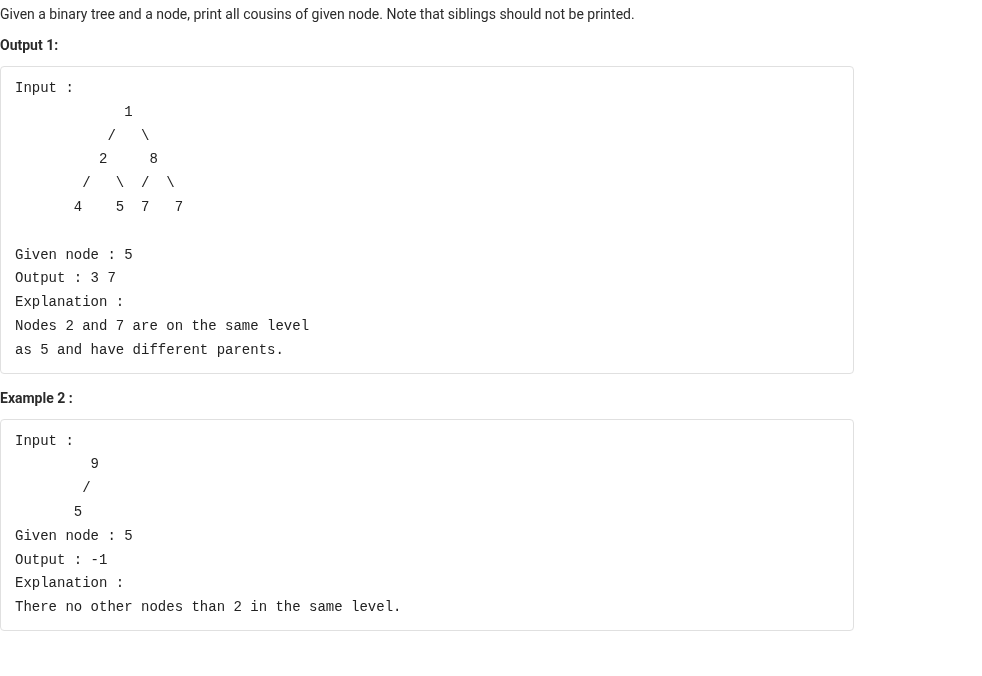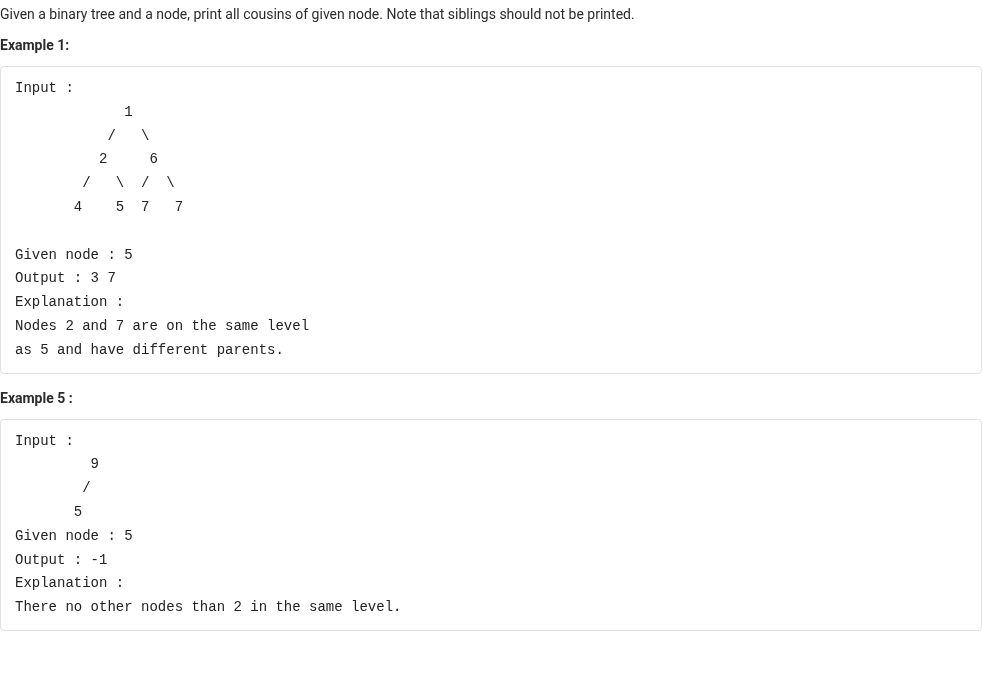--- a/index.html
+++ b/index.html
@@ -5,21 +5,21 @@
   body {
     margin: 0;
     padding: 0;
     font-family: -apple-system, BlinkMacSystemFont, "Segoe UI", Roboto, Helvetica, Arial, sans-serif;
     color: #2b2b2b;
     line-height: 1.5;
     font-size: 14px;
     background: #fff;
   }
   .container {
-    width: 982px;
+    width: 854px;
     padding: 4px 0 0 0;
   }
   .problem-desc {
     margin: 0 0 10px 0;
     font-size: 14px;
   }
   .example-heading {
     font-weight: 700;
     margin: 10px 0 10px 0;
     font-size: 14px;
@@ -39,36 +39,36 @@
   }
   .bold { font-weight: 400; }
 </style>
 </head>
 <body>
 
 <div class="container">
 
   <p class="problem-desc">Given a binary tree and a node, print all cousins of given node. Note that siblings should not be printed.</p>
 
-  <p class="example-heading">Example 1:</p>
+  <p class="example-heading">Output 1:</p>
 
   <pre class="codebox"><span class="bold">Input :</span>
 <span>             1</span>
 <span>           /   \</span>
-<span>          2     6</span>
+<span>          2     8</span>
 <span>        /   \  /  \</span>
 <span>       4    5  7   7</span>
 
 <span>Given node : 5</span>
 <span class="bold">Output :</span><span> 3 7</span>
 <span class="bold">Explanation :</span>
 <span>Nodes 2 and 7 are on the same level </span>
 <span>as 5 and have different parents.</span></pre>
 
-  <p class="example-heading">Example 5 :</p>
+  <p class="example-heading">Example 2 :</p>
 
   <pre class="codebox"><span class="bold">Input :</span>
 <span>         9</span>
 <span>        /</span>
 <span>       5</span>
 <span>Given node : 5</span>
 <span class="bold">Output :</span><span> -1</span>
 <span class="bold">Explanation :</span>
 <span>There no other nodes than 2 in the same level.</span></pre>
 

